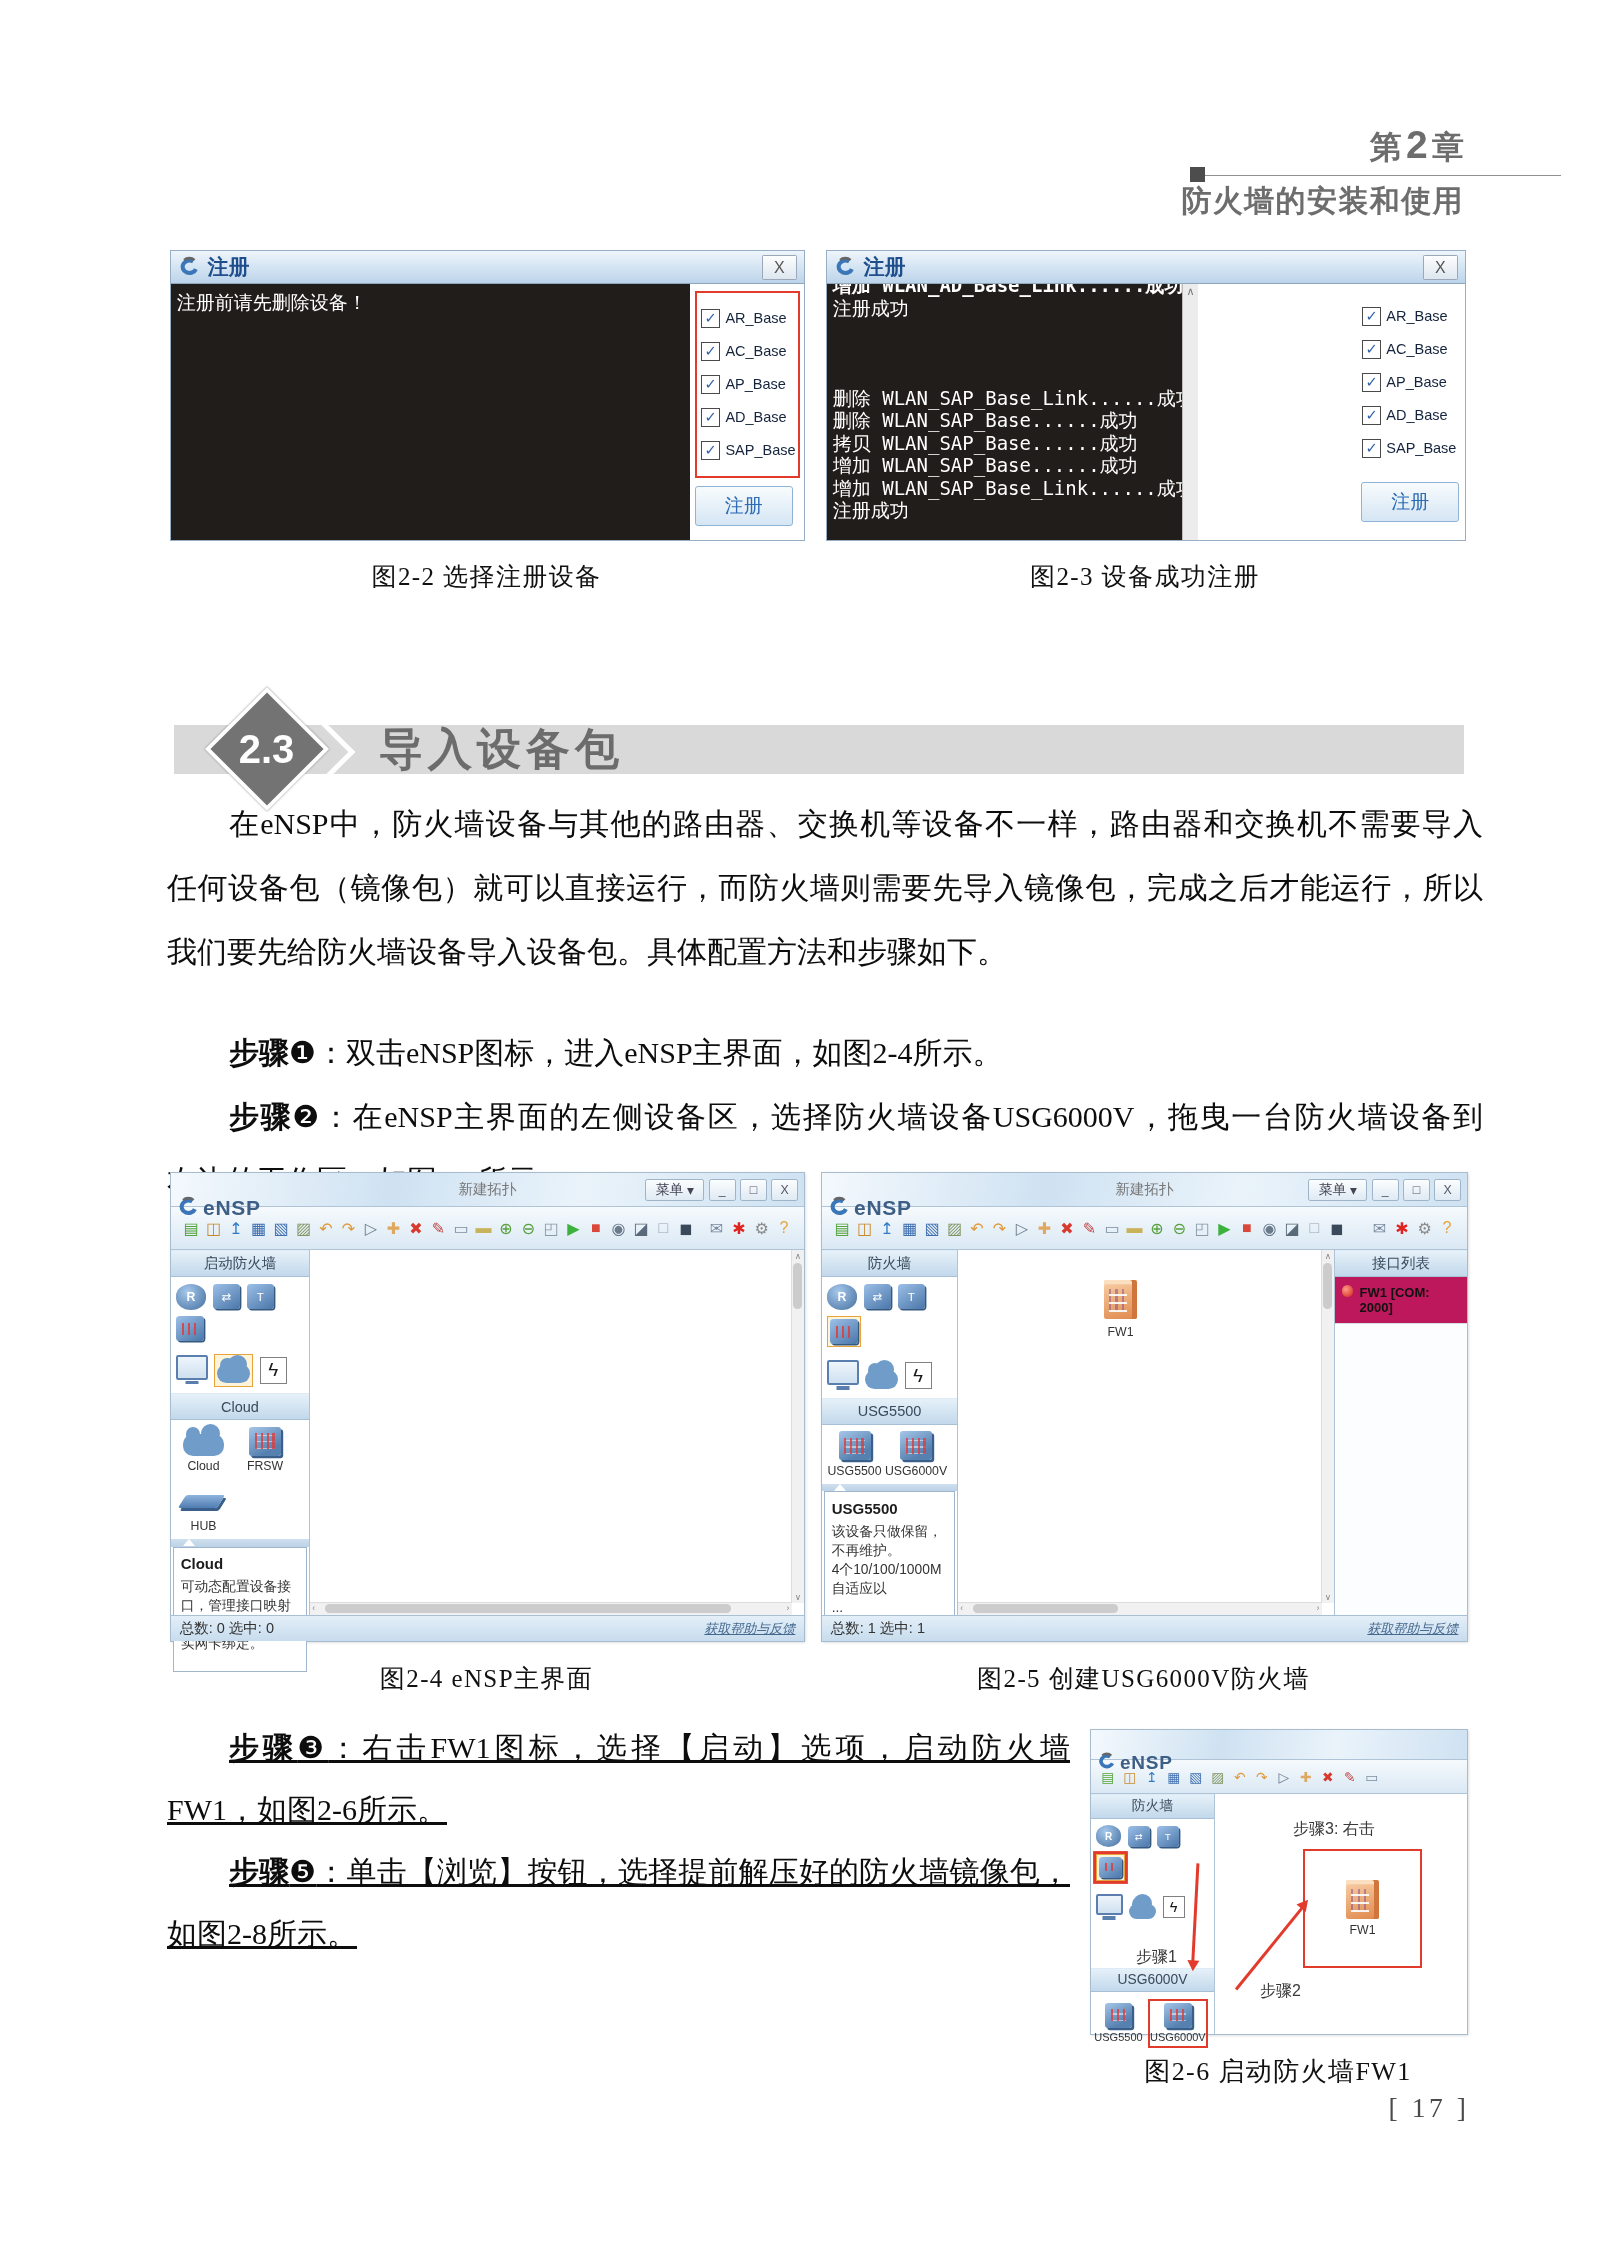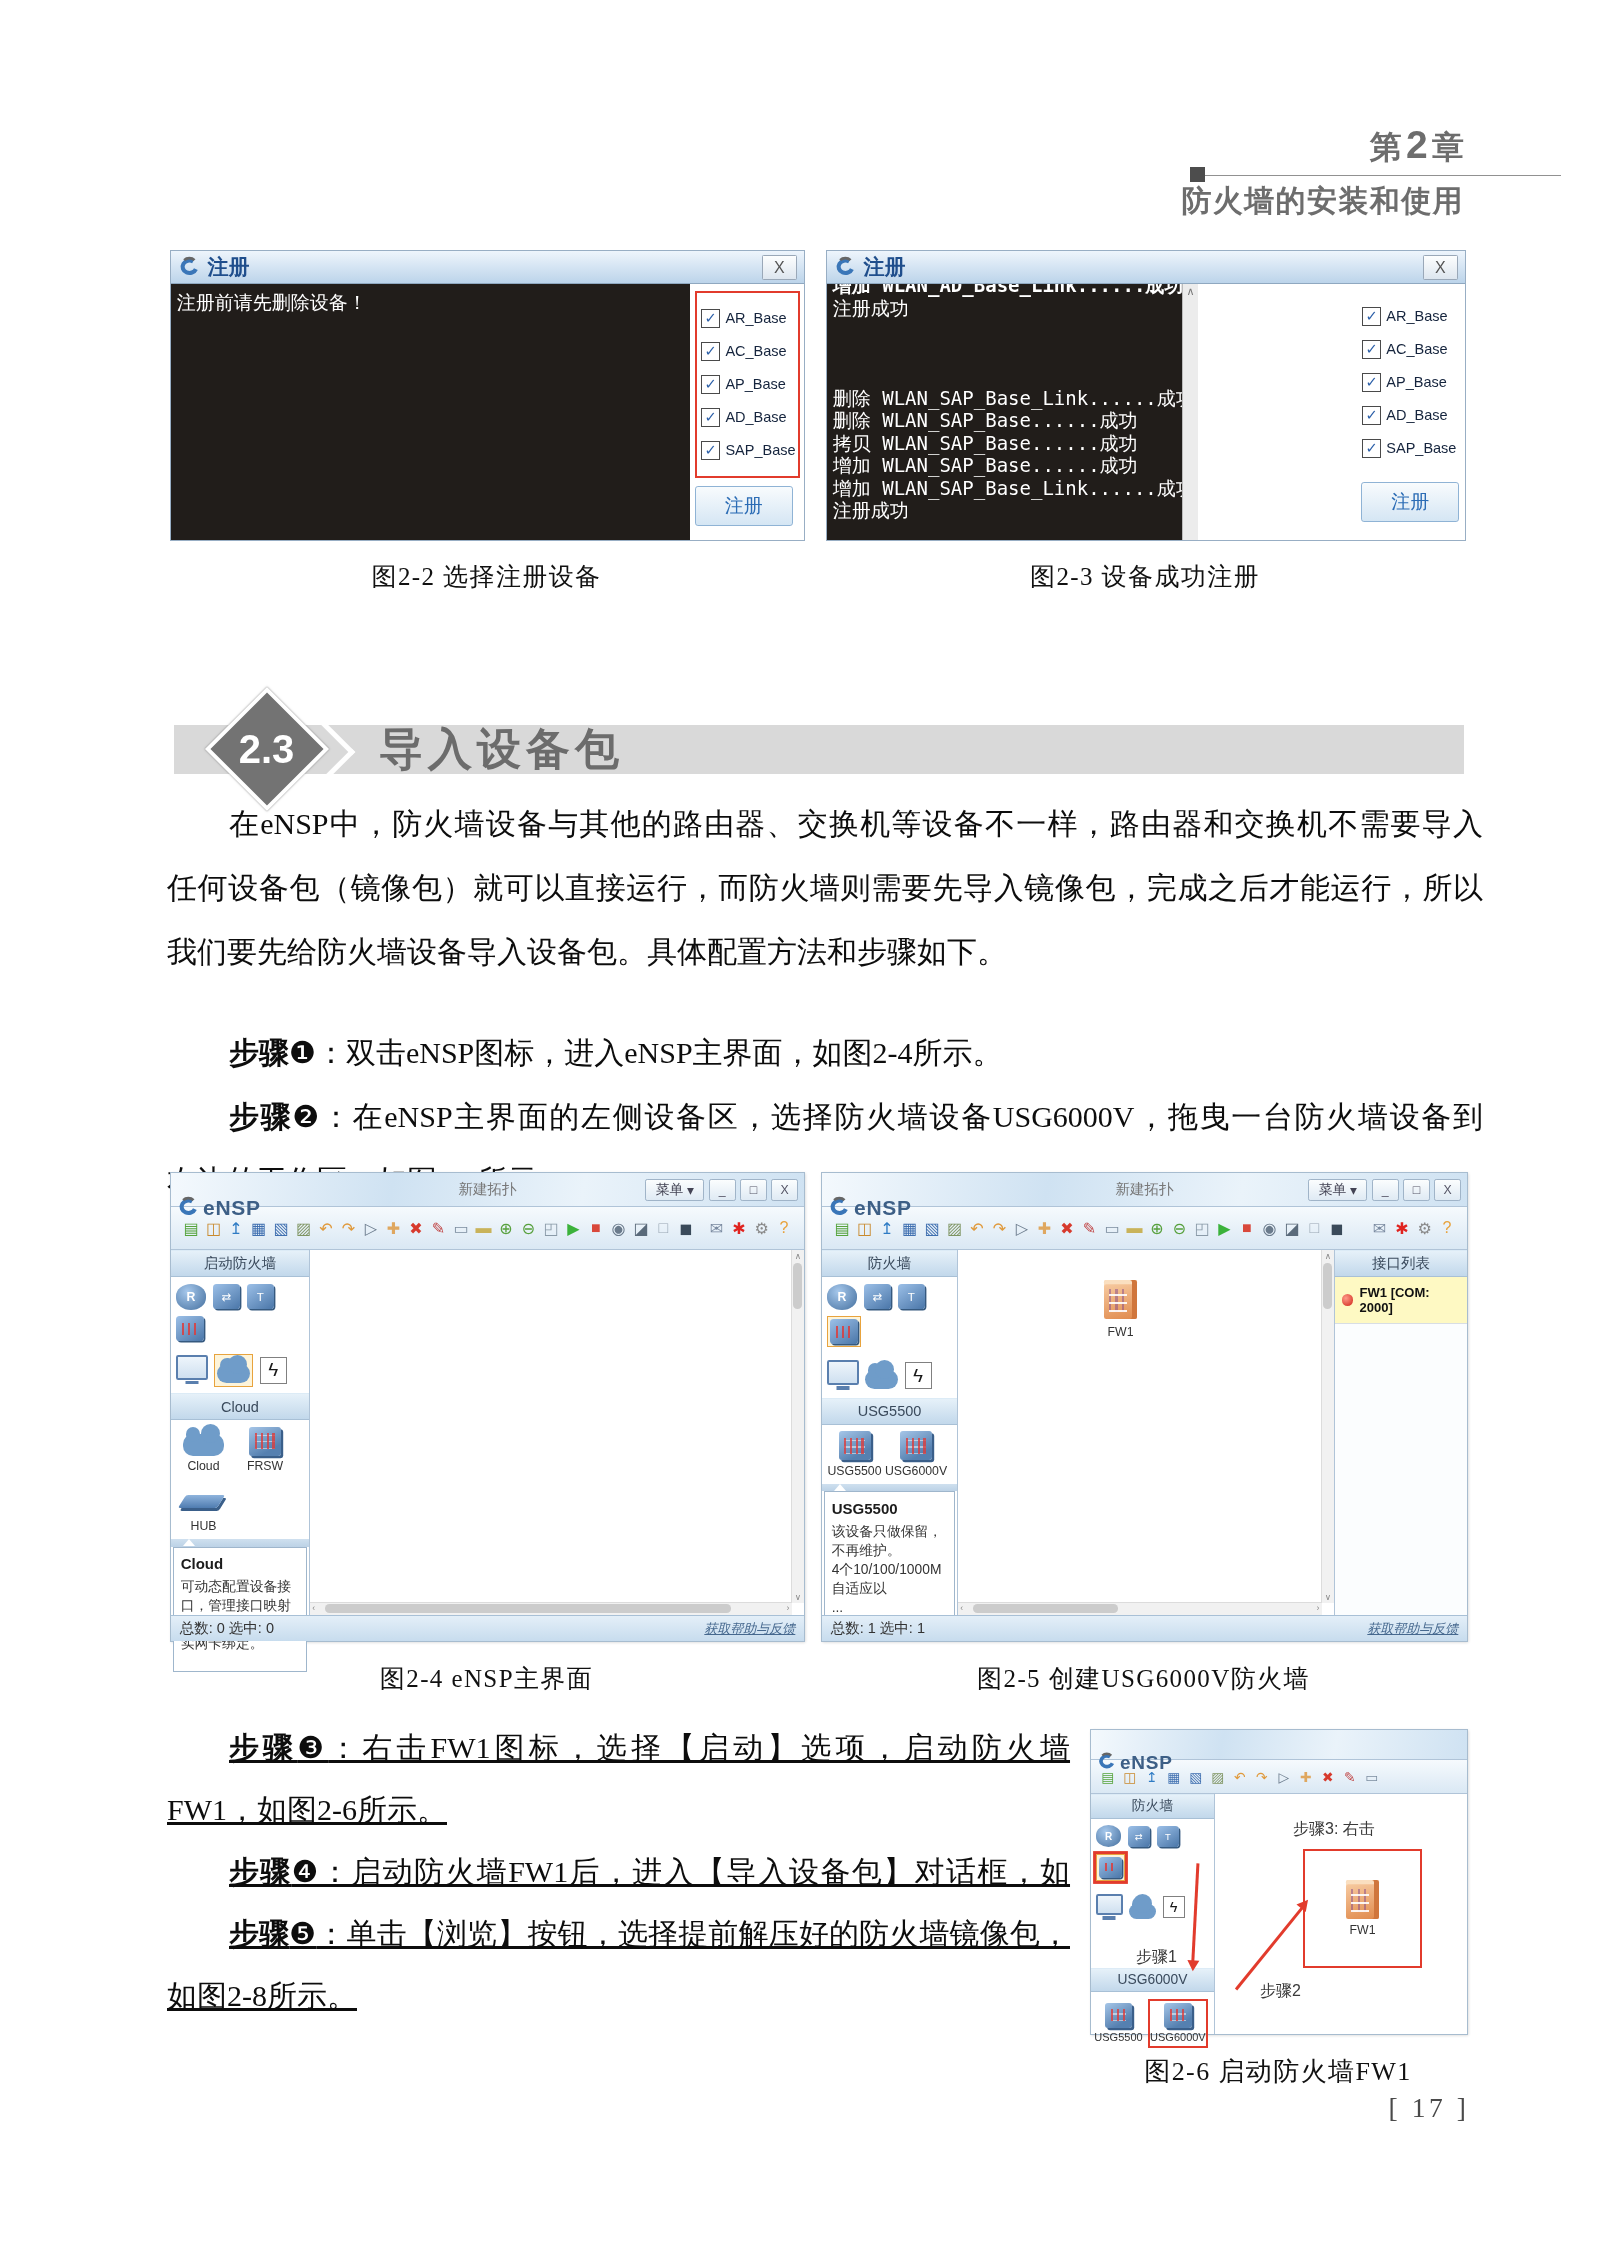--- a/index.html
+++ b/index.html
@@ -84,21 +84,21 @@
   .vsb .up{position:absolute;top:0.7px;left:0;right:0;}
   .vsb .dn{position:absolute;bottom:0.7px;left:0;right:0;}
   .vsb .thumb{position:absolute;top:13px;left:1.4px;width:8.7px;height:46px;background:#ccc;border-radius:4.3px;}
   .hsb{position:absolute;left:0;right:12.3px;bottom:0;height:12.3px;background:#f1f1f1;border-top:0.7px solid #dcdcdc;font-size:8.7px;color:#888;}
   .hsb .lt{position:absolute;left:2.2px;top:0.7px;}
   .hsb .rt{position:absolute;right:2.2px;top:0.7px;}
   .hsb .thumb{position:absolute;left:14.5px;top:1.4px;height:8.7px;background:#ccc;border-radius:4.3px;}
   .win-status{height:25px;background:linear-gradient(#e4eff8,#c7dcee);border-top:0.7px solid #a8c0d6;display:flex;align-items:center;padding:0 8.7px;font-size:14.5px;color:#333;flex:0 0 auto;}
   .help{margin-left:auto;color:#46688e;text-decoration:underline;font-size:13px;font-style:italic;}
   .iface{width:132px;border-left:0.7px solid #b0c4d8;display:flex;flex-direction:column;background:#fbfdfe;flex:0 0 auto;}
-  .iface-row{display:flex;align-items:center;gap:6.5px;padding:8px 6.5px;border-bottom:0.7px solid #d8dee4;background:#fef9c3;}
+  .iface-row{display:flex;gap:6.5px;padding:8px 6.5px;border-bottom:0.7px solid #d8dee4;background:#be185d;}
   .pin{width:11.6px;height:11.6px;border-radius:50%;background:radial-gradient(circle at 35% 35%,#ff9a88,#cf2418);flex:0 0 auto;}
   .iface-row .t{font-size:13px;font-weight:bold;color:#111;}
 
   
   .d-router{width:30px;height:26px;border-radius:50% / 46%;background:radial-gradient(circle at 38% 30%,#a6c8ec,#446f9e);color:#fff;font-size:12.3px;font-weight:bold;display:flex;align-items:center;justify-content:center;}
   .d-box{width:27.5px;height:25px;border-radius:3.6px;background:linear-gradient(145deg,#9cc0e8,#4a76a8);box-shadow:1.4px 1.4px 0 #35597f;color:#fff;font-size:11.6px;display:flex;align-items:center;justify-content:center;position:relative;}
   .pat-red::after{content:"";position:absolute;inset:6.5px 5.8px;background:repeating-linear-gradient(90deg,rgba(220,60,60,.85) 0 2.2px,transparent 2.2px 5.8px);}
   .d-monitor{width:27.5px;height:21px;border:2.2px solid #5a7fae;border-radius:2.2px;background:linear-gradient(#eef5fb,#cfe0f0);position:relative;margin-bottom:5.8px;}
   .d-monitor::after{content:"";position:absolute;left:50%;bottom:-6.5px;width:13px;height:3.6px;background:#5a7fae;transform:translateX(-50%);}
   .d-cloud{width:33px;height:19px;background:#6f9cc9;border-radius:10px;position:relative;margin-top:7.2px;}
@@ -498,21 +498,20 @@
       <span class="help">获取帮助与反馈</span>
     </div>
   </div>
 
   <div class="abs figcap" style="left:170px;top:1662px;width:633px;">图2-4  eNSP主界面</div>
   <div class="abs figcap" style="left:821px;top:1662px;width:645px;">图2-5  创建USG6000V防火墙</div>
 
   <div class="abs serif bodyblock" style="left:167px;top:1717px;width:903px;line-height:62px;text-decoration:underline;">
     <div class="indent jl"><span class="step-label">步骤</span><span class="step-num">❸</span><span>：右击FW1图标，选择【启动】选项，启动防火墙</span></div>
     <div>FW1，如图2-6所示。</div>
-    <div class="indent jl"><span class="step-label">步骤</span><span class="step-num">❹</span><span>：启动防火墙FW1后，进入【导入设备包】对话框，如</span></div>
     <div class="indent jl"><span class="step-label">步骤</span><span class="step-num">❺</span><span>：单击【浏览】按钮，选择提前解压好的防火墙镜像包，</span></div>
     <div>如图2-8所示。</div>
   </div>
 
   <div class="abs win sm" style="left:1090px;top:1729px;width:376px;height:304px;">
     <div class="win-title">
       <span class="logo">
         <svg class="logo-mark" style="width:19px;height:19px;" viewBox="0 0 32 32">
             <path d="M26 19a10 9 0 1 1-4-11" stroke="#3a76b8" stroke-width="6" fill="none"></path>
             <path d="M9 6c4-4 11-4 15 0" stroke="#666" stroke-width="4" fill="none"></path>

